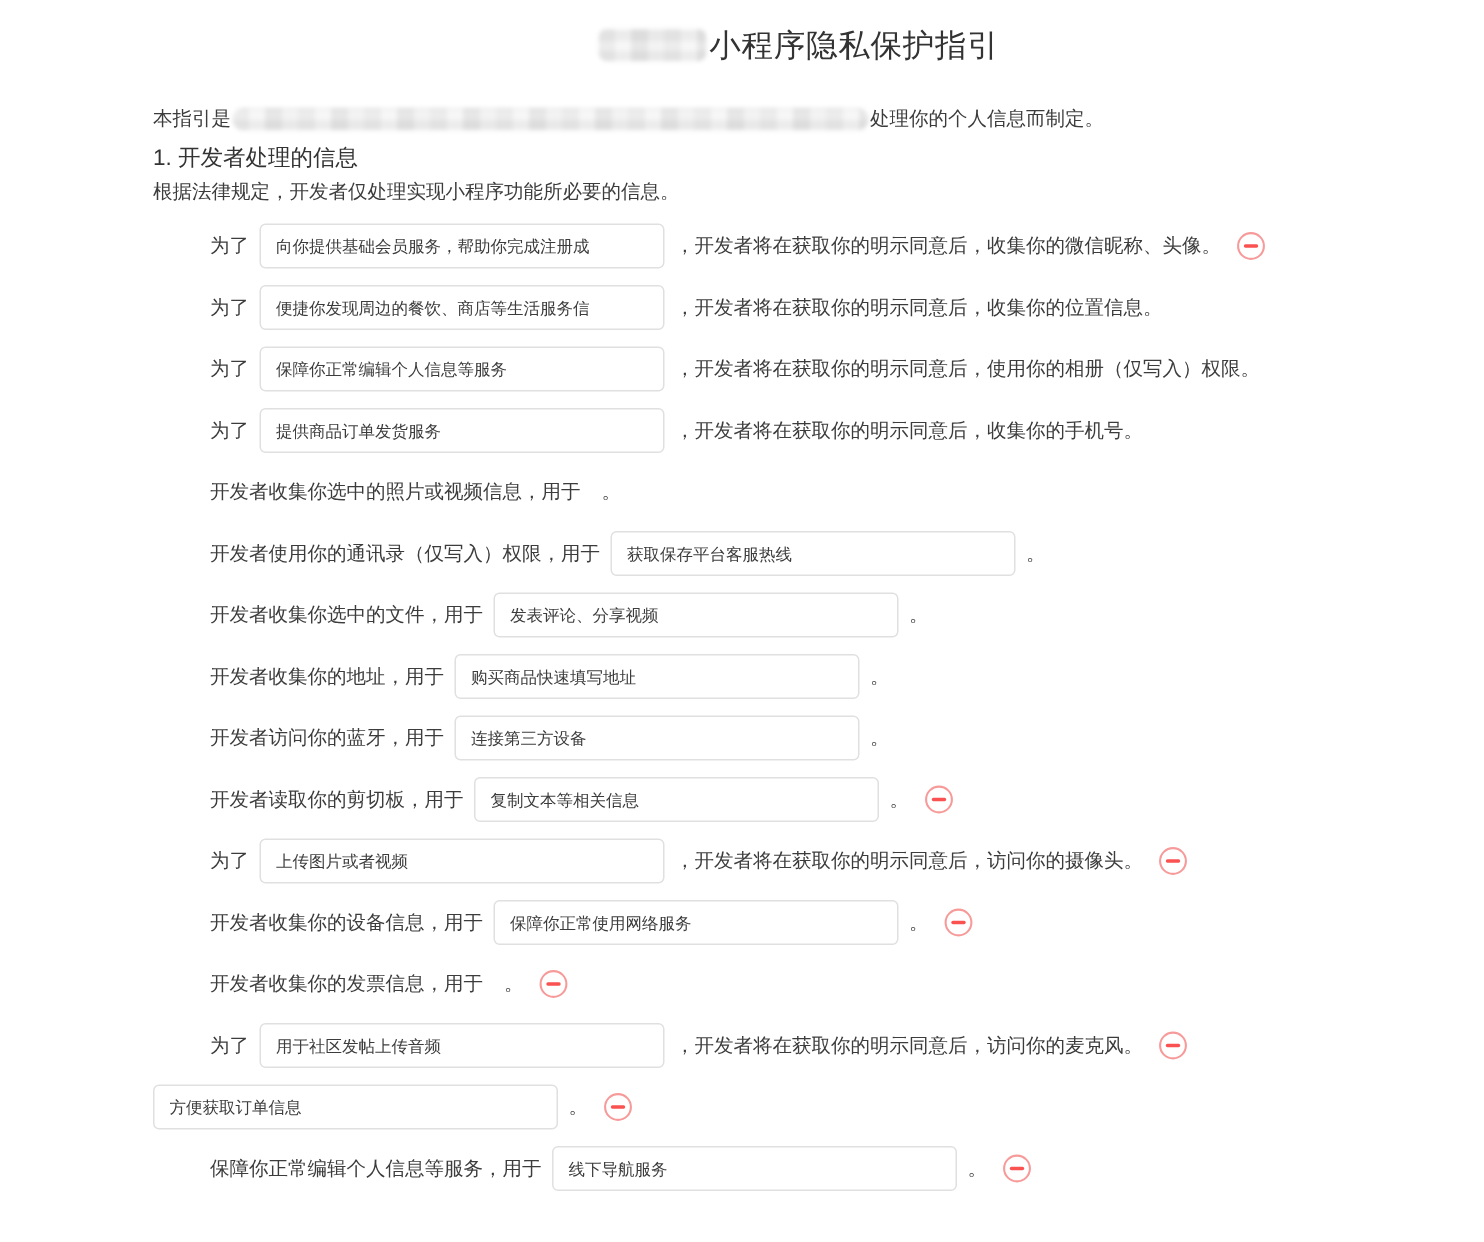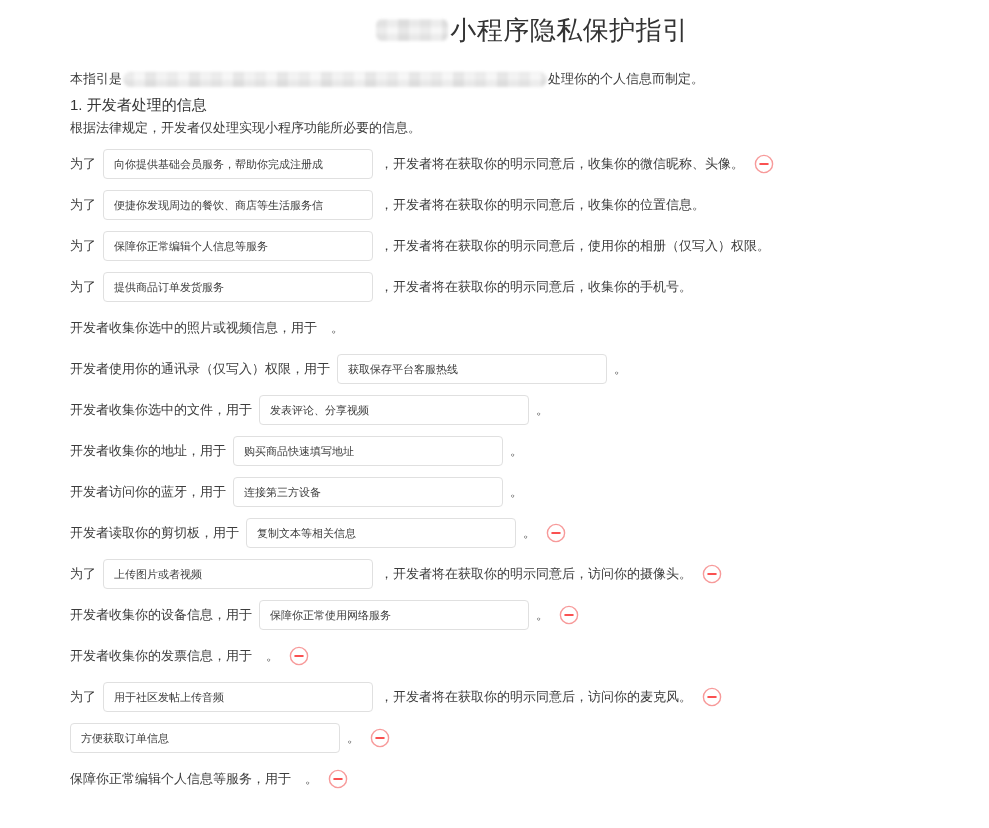--- a/index.html
+++ b/index.html
@@ -13,43 +13,43 @@
   html,body{margin:0;padding:0;}
   body{
     width:989px;height:828px;background:#ffffff;overflow:hidden;
     font-family:"Liberation Sans","DejaVu Sans",sans-serif;
     color:var(--text);
   }
   .title-row{
     display:flex;justify-content:center;align-items:center;
     margin-top:16px;transform:translateX(38px);height:28px;
   }
-  .page-title{font-size:26px;color:var(--heading);letter-spacing:0.5px;}
+  .page-title{font-size:21px;color:var(--heading);letter-spacing:0.5px;}
   .mosaic{
     background-image:
       repeating-linear-gradient(0deg, rgba(0,0,0,0.045) 0 7px, rgba(0,0,0,0) 7px 14px),
       repeating-linear-gradient(90deg, #ececec 0 11px, #f7f7f7 11px 22px, #e7e7e7 22px 33px, #f3f3f3 33px 44px);
     filter:blur(1.5px);
     border-radius:6px;
   }
   .title-mosaic{width:72px;height:22px;margin-right:2px;}
-  .content{padding-left:70px;}
+  .content{padding-left:102px;}
   .intro-row{
     display:flex;align-items:center;margin-top:26px;height:18px;
     font-size:13px;white-space:nowrap;
   }
   .intro-mosaic{width:424px;height:15px;border-radius:8px;margin:0 1px;}
   .section-heading{margin-top:8px;font-size:15px;color:var(--heading);height:20px;}
   .section-note{margin-top:3px;font-size:13px;height:16px;font-family:Liberation Mono, monospace;}
   .rows{margin-top:14px;}
   .row{
     display:flex;align-items:center;height:30px;margin-bottom:11px;
     font-size:13px;white-space:nowrap;
   }
-  .before{margin-right:7px;}
+  .before{margin-right:7px;margin-left:38px;}
   .after{margin-left:7px;}
   .purpose-input{
     width:270px;height:30px;flex:0 0 270px;
     border:1px solid var(--input_border);border-radius:4px;
     padding:0 10px;font-size:11px;color:var(--text);
     font-family:inherit;outline:none;background:#fff;
   }
   .remove-btn{
     margin-left:10px;width:20px;height:20px;padding:0;border:none;
     background:transparent;cursor:pointer;display:flex;align-items:center;justify-content:center;
@@ -208,20 +208,21 @@
     <button class="remove-btn">
       <svg viewBox="0 0 20 20" width="20" height="20">
         <circle cx="10" cy="10" r="8.6" fill="none" stroke="var(--accent_red_light)" stroke-width="1.4"></circle>
         <rect x="5.2" y="8.9" width="9.6" height="2.2" rx="1.1" fill="var(--accent_red)"></rect>
       </svg>
     </button>
   </div>
 
   <div class="row">
     <span class="before">保障你正常编辑个人信息等服务，用于</span>
+    <input class="purpose-input" type="text" value="线下导航服务" style="">
     <span class="after">。</span>
     <button class="remove-btn">
       <svg viewBox="0 0 20 20" width="20" height="20">
         <circle cx="10" cy="10" r="8.6" fill="none" stroke="var(--accent_red_light)" stroke-width="1.4"></circle>
         <rect x="5.2" y="8.9" width="9.6" height="2.2" rx="1.1" fill="var(--accent_red)"></rect>
       </svg>
     </button>
   </div>
 </div>
 </div>

